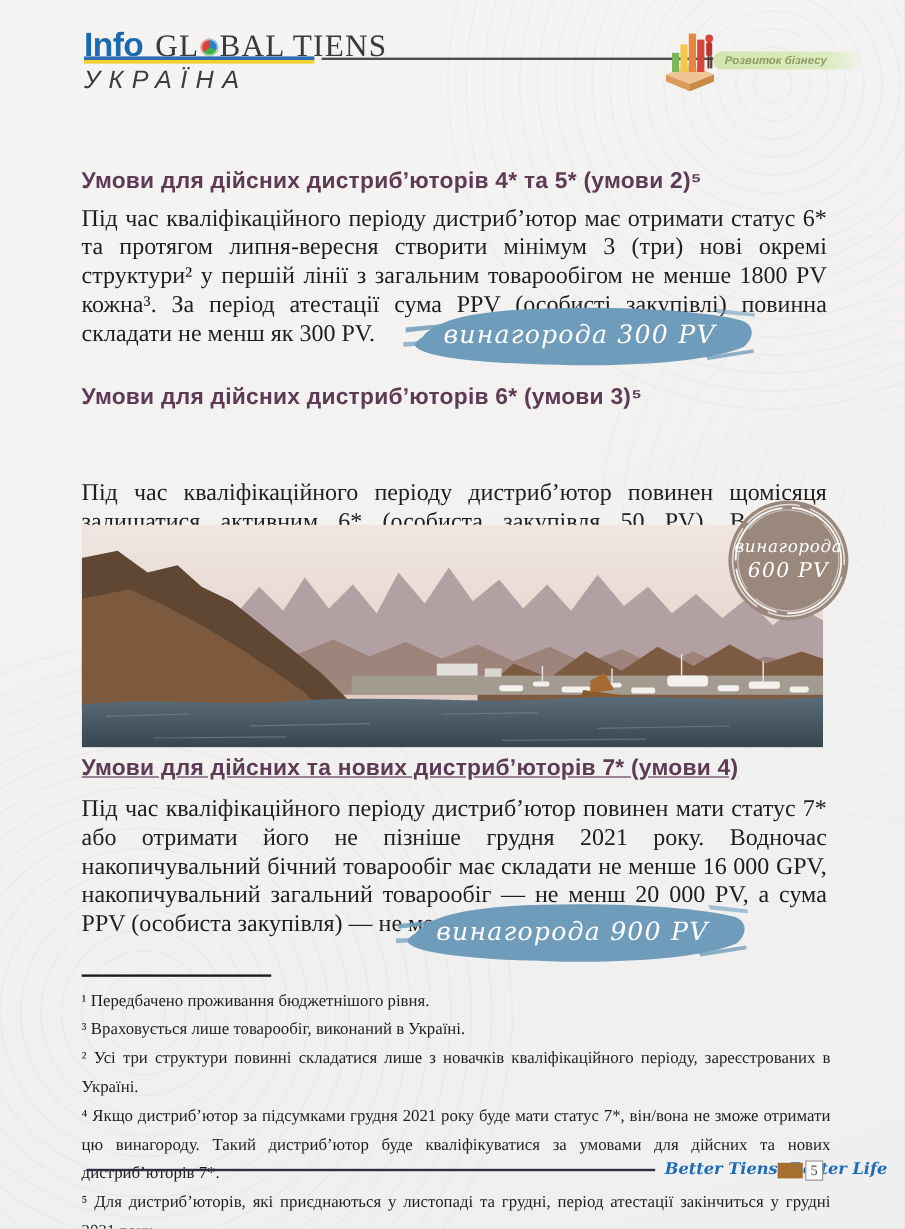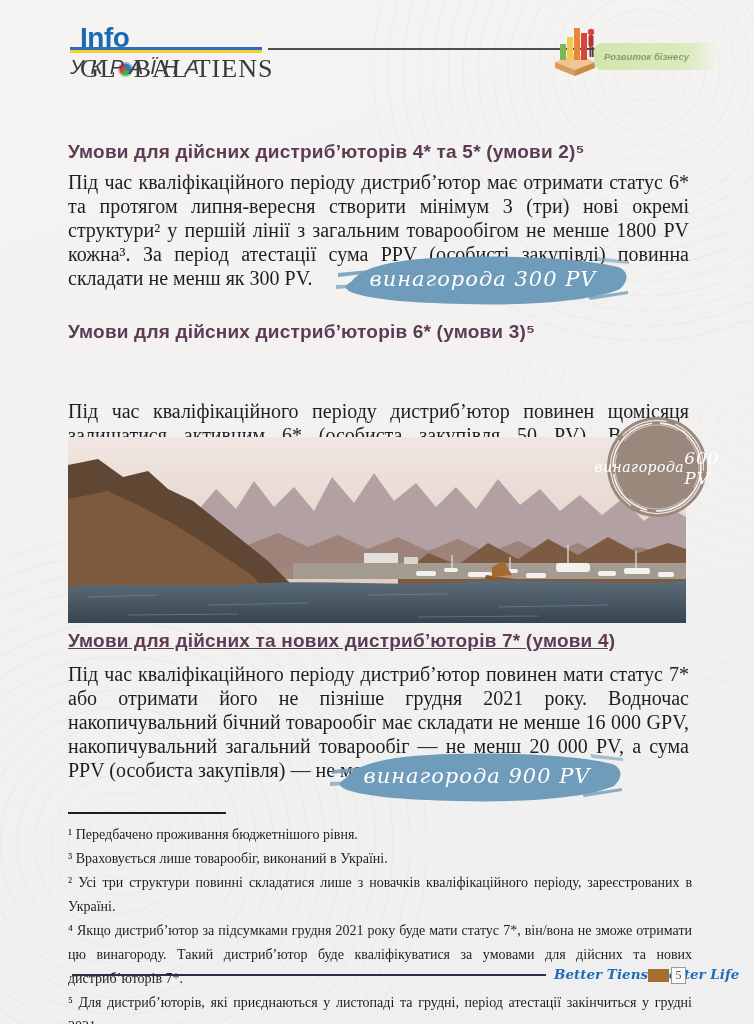--- a/index.html
+++ b/index.html
@@ -13,35 +13,35 @@
   
   .swirl { position:absolute; border-radius:50%; pointer-events:none; opacity:.55; }
   .swirl.tr { right:-170px; top:-210px; width:560px; height:560px;
     background:repeating-radial-gradient(circle at center, rgba(150,150,160,.10) 0 1.5px, transparent 1.5px 15px); }
   .swirl.bl { left:-200px; bottom:-140px; width:640px; height:640px;
     background:repeating-radial-gradient(circle at center, rgba(150,150,160,.11) 0 1.5px, transparent 1.5px 17px); }
   .swirl.mr { right:-260px; top:170px; width:520px; height:520px;
     background:repeating-radial-gradient(circle at center, rgba(150,150,160,.07) 0 1.5px, transparent 1.5px 18px); }
 
   
-  .logo-row { position:absolute; left:70px; top:22px; display:flex; align-items:baseline;flex-direction:column; }
+  .logo-row { position:absolute; left:70px; top:22px; display:flex; align-items:baseline; }
   .logo-info { color:#1a6ab2; font-weight:bold; font-size:28px; letter-spacing:-.5px; }
   .logo-brand { margin-left:10px; font-family:"Liberation Serif","DejaVu Serif",serif;
     color:#3a3a3a; font-size:26px; letter-spacing:1px; display:flex; align-items:baseline; }
   .globe { display:inline-block; width:15px; height:15px; border-radius:50%;
     background:conic-gradient(#2e7fbe 0 110deg,#3fae49 110deg 230deg,#d8443c 230deg 360deg);
     box-shadow:inset 0 0 0 1.5px rgba(255,255,255,.55); align-self:center; margin:0 1px; }
   .flag-bar { position:absolute; left:70px; top:47px; width:192px; }
   .flag-bar .b { height:3px; background:#2f6db5; }
   .flag-bar .y { height:3px; background:#f2d12e; }
   .header-rule { position:absolute; left:268px; top:48px; width:422px; height:2px; background:#4f4f52; }
   .country { position:absolute; left:70px; top:55px; color:#3d3d3f; font-weight:normal;
     font-style:italic; font-size:21px; letter-spacing:7px; }
   .growth-illu { position:absolute; left:551px; top:20px; }
-  .ribbon { position:absolute; left:594px; top:43px; width:126px; height:27px; border-radius:8px;
+  .ribbon { position:absolute; left:594px; top:43px; width:126px; height:15px; border-radius:8px;
     background:linear-gradient(90deg,#d3e5ae 0%, #dcebc0 75%, rgba(230,240,210,0) 100%);
     display:flex; align-items:center; padding-left:10px; }
   .ribbon span { font-size:9.5px; font-weight:bold; font-style:italic; color:#8e9c64; white-space:nowrap; }
 
   
   .sec-h { position:absolute; left:68px; width:624px; color:#5d3b55; font-weight:bold;
     font-size:19px; letter-spacing:.2px; }
   .sec-p { position:absolute; left:68px; width:621px; color:#1e1e1e; text-align:justify;
     font-family:"Liberation Serif","DejaVu Serif",serif; font-size:20px; line-height:24px; }
   #sec1-h { top:141px; }  #sec1-p { top:170px; }
@@ -56,21 +56,21 @@
   .brush-badge .t { position:absolute; inset:0; display:flex; align-items:center; justify-content:center;
     color:#fff; font-family:"DejaVu Serif","Liberation Serif",serif; font-style:italic;
     font-size:21px; letter-spacing:1px; padding-bottom:2px; }
 
   
   .photo { position:absolute; left:68px; top:437px; width:618px; height:186px; overflow:hidden; }
   .photo svg { display:block; }
 
   
   .circle-badge { position:absolute; left:607px; top:417px; width:100px; height:100px;
-    border-radius:50%; background:#9b887d; display:flex; flex-direction:row;
+    border-radius:50%; background:#9b887d; display:flex; flex-direction:column;
     align-items:center; justify-content:center; color:#fff;
     font-family:"DejaVu Serif","Liberation Serif",serif; font-style:italic; }
   .circle-badge .ring { position:absolute; inset:0; }
   .circle-badge .l1 { font-size:14px; letter-spacing:.5px; position:relative; }
   .circle-badge .l2 { font-size:17px; letter-spacing:1px; position:relative; margin-top:2px; }
 
   
   .fn-divider { position:absolute; left:68px; top:812px; width:158px; height:2px; background:#1c1c1c; }
   .footnotes { position:absolute; left:68px; top:823px; width:624px;
     font-family:"Liberation Serif","DejaVu Serif",serif; font-size:14px; color:#1e1e1e; }

